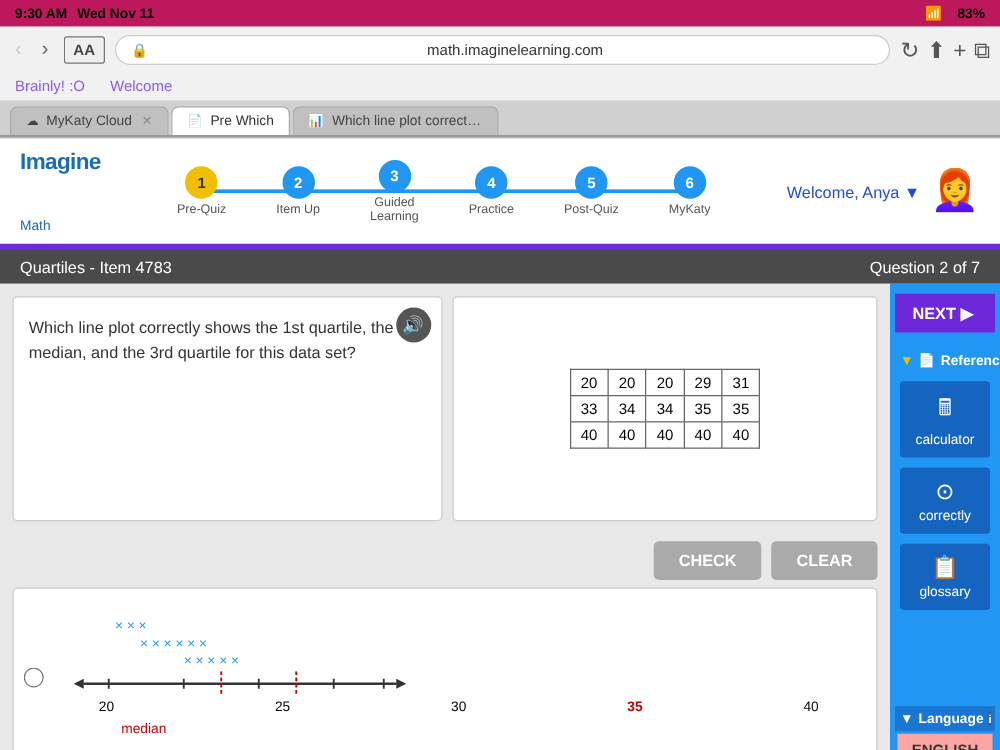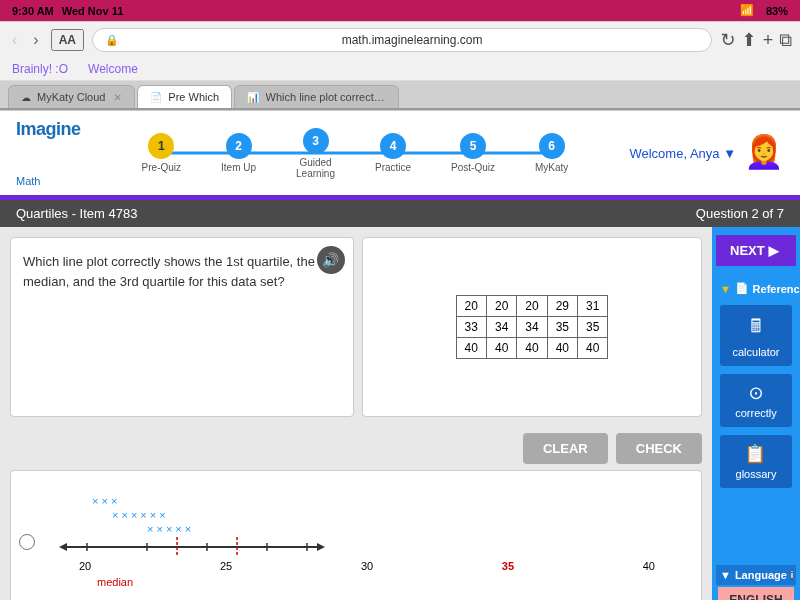--- a/index.html
+++ b/index.html
@@ -330,22 +330,22 @@
                 <td>40</td>
                 <td>40</td>
                 <td>40</td>
               </tr>
             </tbody>
         </table>
       </div>
     </div>
 
     <div class="action-row">
+      <button class="action-btn btn-check">CHECK</button>
       <button class="action-btn btn-clear">CLEAR</button>
-      <button class="action-btn btn-check">CHECK</button>
     </div>
 
     <div class="answer-area">
       <div class="radio-option">
         <input type="radio" class="radio-input" name="answer" style="">
         <div style="padding: 8px 16px; flex: 1;">
           
           <div style="display:flex; gap:3px; padding-left:35px; margin-bottom:2px;">
             <span style="color:#2196F3; font-size:11px;">×</span>
             <span style="color:#2196F3; font-size:11px;">×</span>

